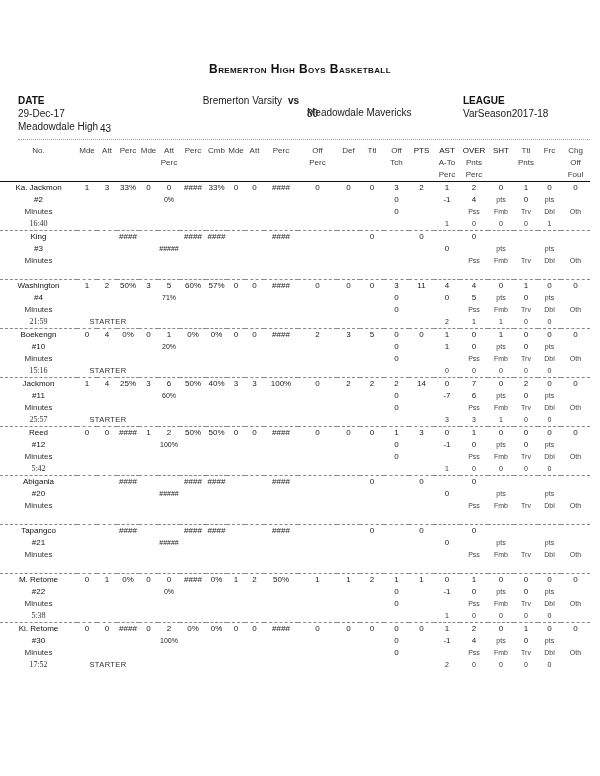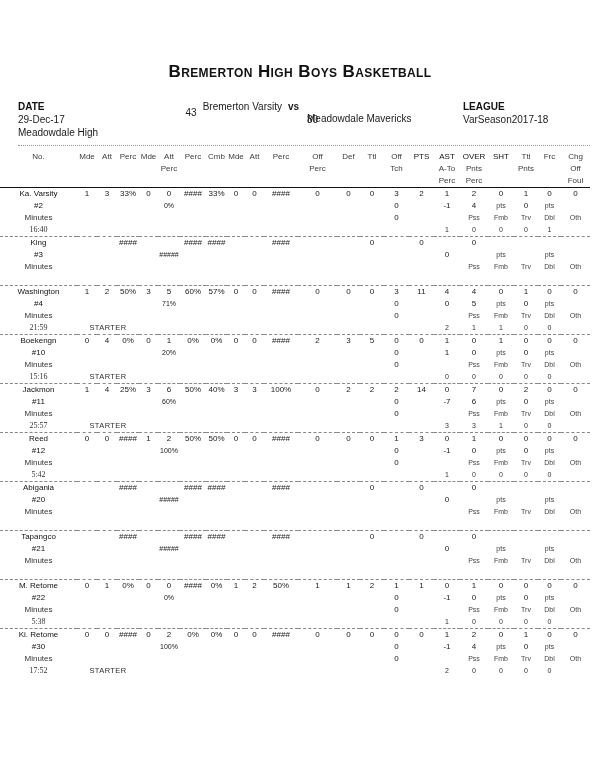--- a/index.html
+++ b/index.html
@@ -1,33 +1,33 @@
 <!DOCTYPE html>
 <html><head>
 <meta charset="utf-8">
 <style>
   html,body { margin:0; padding:0; background:#fff; }
   .page {
     position:relative; width:600px; height:776px; background:#fff;
     font-family:"Liberation Sans", sans-serif; color:#1a1a1a; overflow:hidden;
   }
   .title {
-    margin-top:62px; text-align:center; font-size:17px; font-weight:bold;
+    margin-top:62px; text-align:center; font-size:12px; font-weight:bold;
     font-variant:small-caps; letter-spacing:0.4px; color:#111;
   }
   .info { position:relative; height:38px; margin-top:19px; font-size:10px;text-decoration:underline; }
   .info .lbl { font-weight:bold; color:#111; }
   .pos { position:absolute; white-space:nowrap; }
   .date-label { left:18px; top:0; }
   .date-value { left:18px; top:13px; }
   .venue      { left:18px; top:26px; }
   .team1      { left:100px; top:0; width:182px; text-align:right; }
   .vs         { left:288px; top:0; font-weight:bold; }
   .team2      { left:307px; top:0;margin-top:12px; }
-  .score1     { left:100px; top:6px; width:182px; text-align:center; }
+  .score1     { left:100px; top:28px; width:182px; text-align:left; }
   .score2     { left:307px; top:13px; }
   .league-label { left:463px; top:0; }
   .league-value { left:463px; top:13px; }
   .info-divider { margin:6px 10px 0 18px; border-top:1px dotted #999; height:0; }
 
   table.stats {
     margin-top:5px; width:590px; border-collapse:collapse; table-layout:fixed;
     font-size:8px; line-height:11px;
   }
   table.stats th, table.stats td {
@@ -167,21 +167,21 @@
         <th class="h2">Perc</th>
         <th class="h2">Perc</th>
         <th></th>
           <th></th>
           <th></th>
         <th class="h2">Foul</th>
       </tr>
     </thead>
   <tbody class="block">
         <tr>
-          <td class="nm">Ka. Varsity</td>
+          <td class="nm">Ka. Jackmon</td>
           <td>1</td>
           <td>3</td>
           <td>33%</td>
           <td>0</td>
           <td>0</td>
           <td>####</td>
           <td>33%</td>
           <td>0</td>
           <td>0</td>
           <td>####</td>

